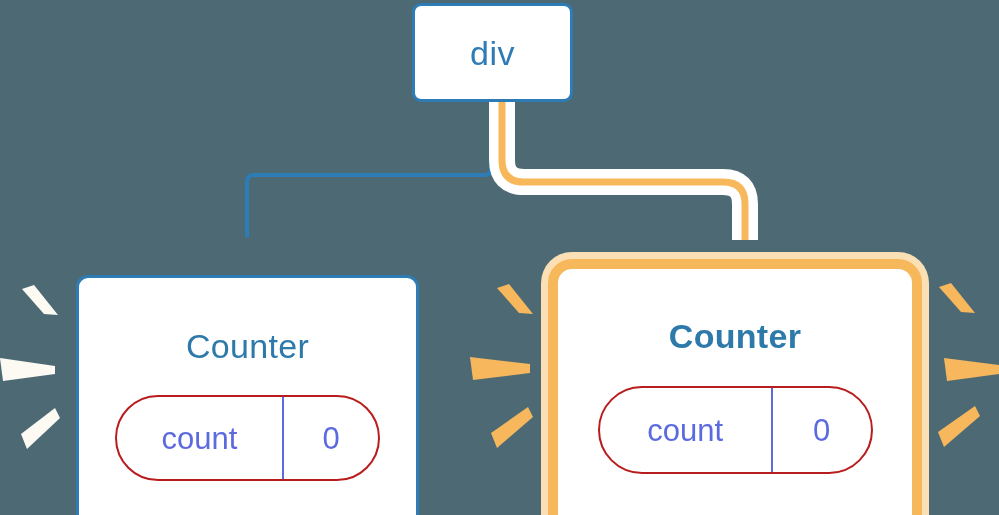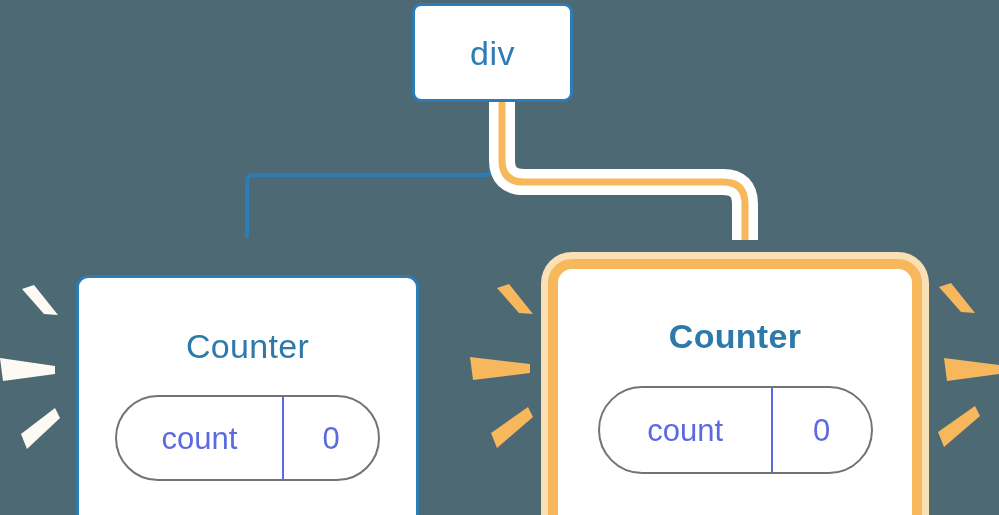--- a/index.html
+++ b/index.html
@@ -92,21 +92,21 @@
   .counter-card.active .counter-title {
     margin-top: 50px;
     font-weight: bold;
     color: #2c79aa;
   }
 
   
   .pill {
     display: flex;
     align-items: stretch;
-    border: 2px solid #737373;
+    border: 2px solid #b91c1c;
     border-radius: 999px;
     background: #ffffff;
     box-sizing: border-box;
     overflow: hidden;
   }
   .counter-card.plain .pill {
     margin-top: 32px;
     width: 265px;
     height: 86px;
   }

